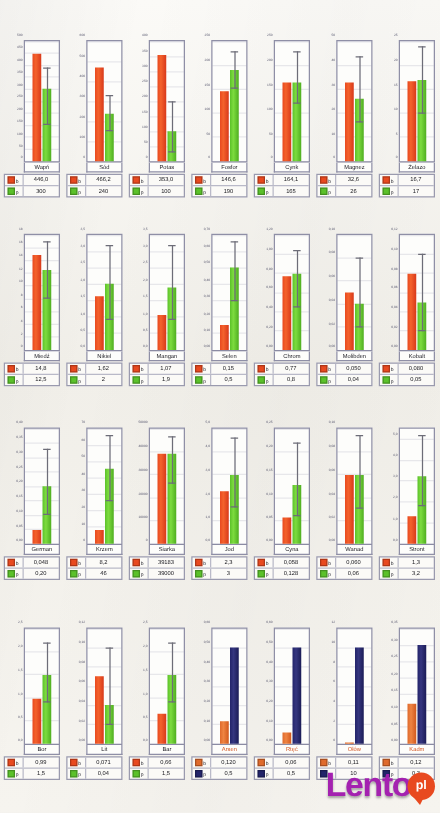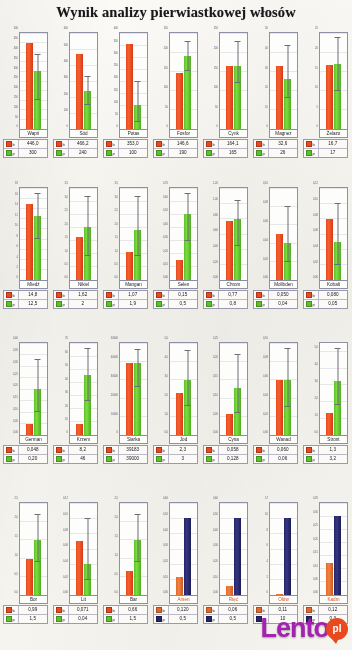--- a/index.html
+++ b/index.html
@@ -152,21 +152,20 @@
     border-left:5px solid transparent;border-right:3px solid transparent;
     border-top:6px solid #e8491f;
   }
 </style>
 </head>
 <body>
 
 <div id="page">
   <div id="scan-tint"></div>
 
-  <div class="title">Wynik analizy pierwiastkowej włosów</div>
 
   <div id="rows">
       <div class="cell" style="position: absolute; left: 2px; top: 30px; width: 50px;">
         <div class="chart-wrap" style="position: relative; height: 100px;">
           <div class="yaxis" style="left: 0px; width: 16px; top: 2px; bottom: 0px;">
             <div class="ytick" style="bottom: 0%;">0</div>
             <div class="ytick" style="bottom: 10%;">50</div>
             <div class="ytick" style="bottom: 20%;">100</div>
             <div class="ytick" style="bottom: 30%;">150</div>
             <div class="ytick" style="bottom: 40%;">200</div>

